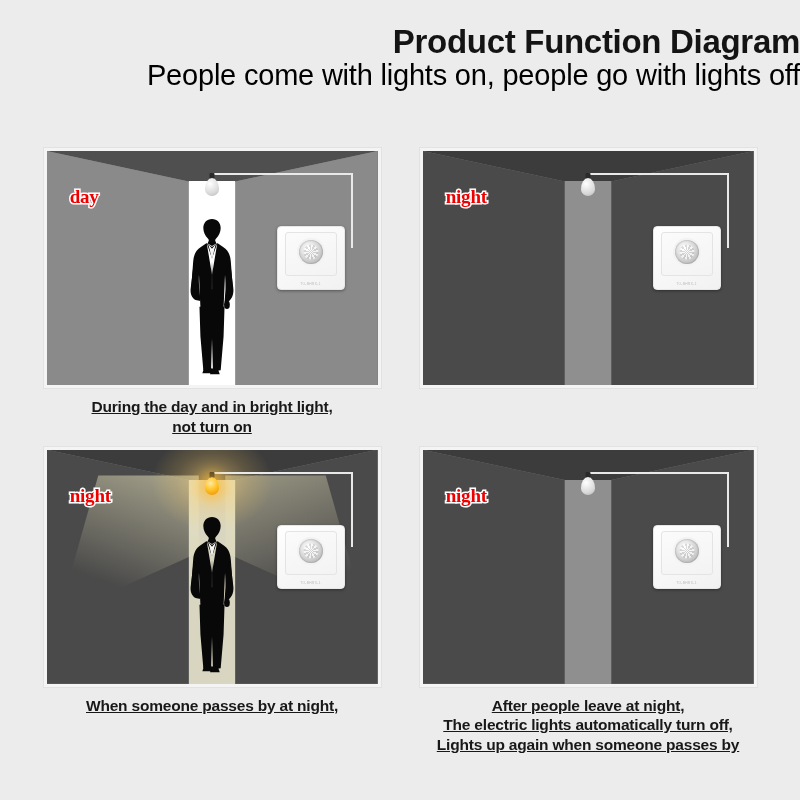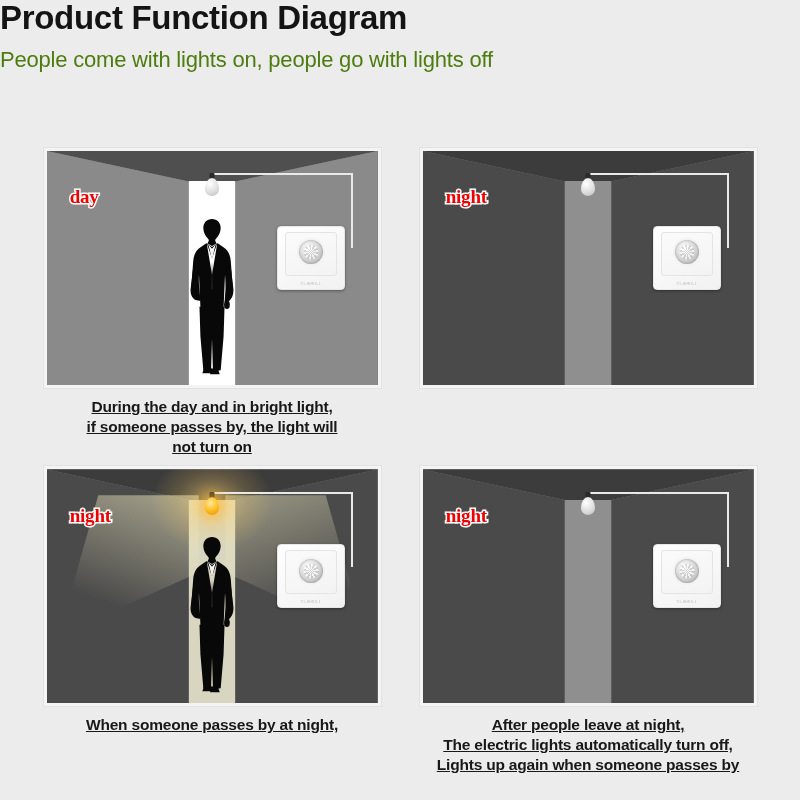--- a/index.html
+++ b/index.html
@@ -7,28 +7,28 @@
   html,body{ width:800px; height:800px; }
   body{
     background:#ececec;
     font-family:"Liberation Sans", sans-serif;
     color:#1a1a1a;
     overflow:hidden;
   }
   .page{ width:800px; height:800px; position:relative; }
 
   
-  .header{ text-align:left; }
+  .header{ text-align:right; padding-top:24px; }
   .title{
     font-size:33px; font-weight:bold; letter-spacing:-0.3px;
     color:#141414; line-height:1.1;
   }
   .subtitle{
-    font-size:22px; font-weight:400; color:#4d7c0f;
-    margin-top:12px; line-height:1.1; letter-spacing:-0.2px;
+    font-size:29px; font-weight:400; color:#000000;
+    margin-top:0; line-height:1.1; letter-spacing:-0.2px;
   }
 
   
   .grid{
     position:absolute; top:148px; left:0;
     width:800px;
     display:grid;
     grid-template-columns:1fr 1fr;
     grid-template-rows:auto auto;
     column-gap:8px; row-gap:10px;
@@ -287,21 +287,20 @@
 
             <path d="M60 92 L62 150 L58 150 Z" fill="#1d1d1d"></path>
           </svg>
         </div>
 
         <div class="badge">day</div>
       </div>
     </div>
     <div class="caption">
           <div>During the day and in bright light,</div>
-          <div>if someone passes by, the light will</div>
           <div>not turn on</div>
         </div>
   </div>
 
   <div class="panel">
     <div class="scene-frame">
       <div class="scene night">
         <div class="ceiling"></div>
         <div class="wall-left"></div>
         <div class="wall-right"></div>

